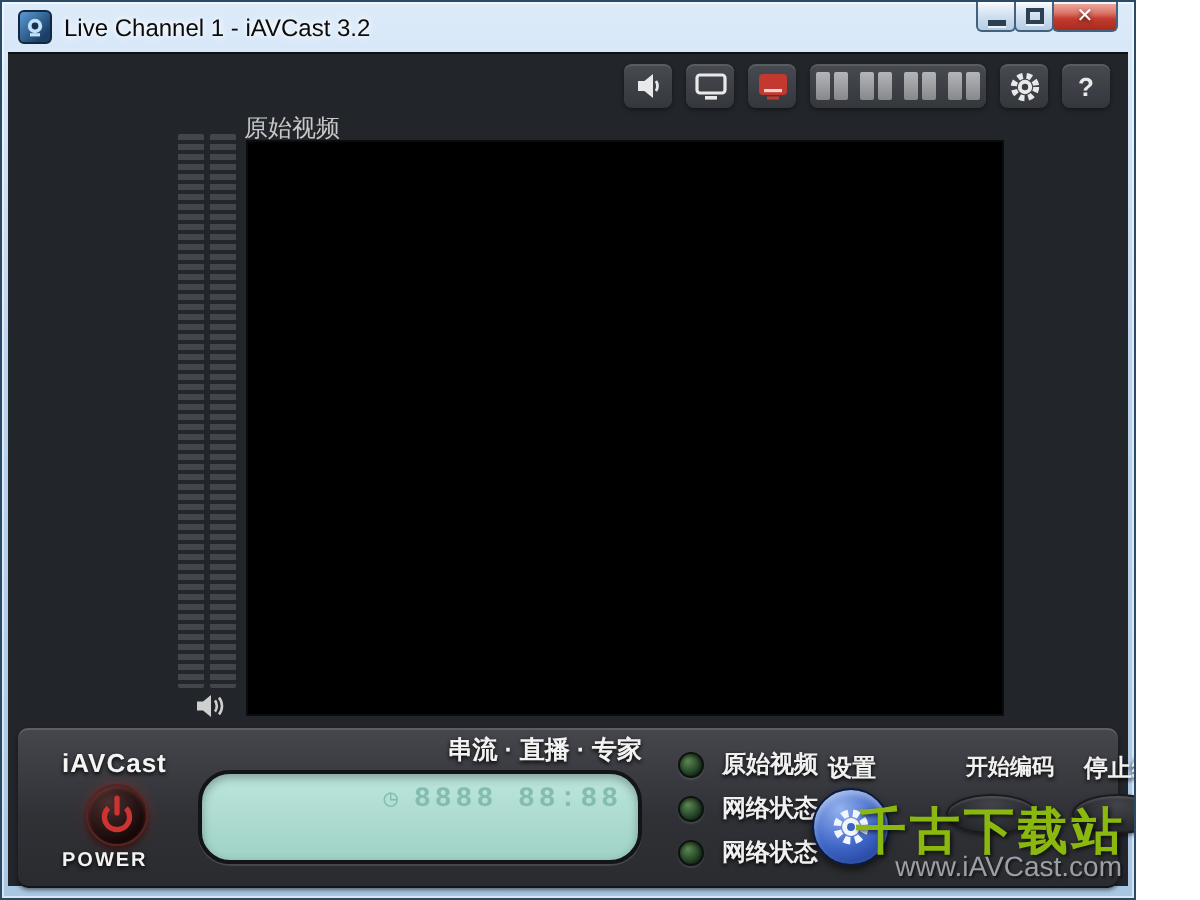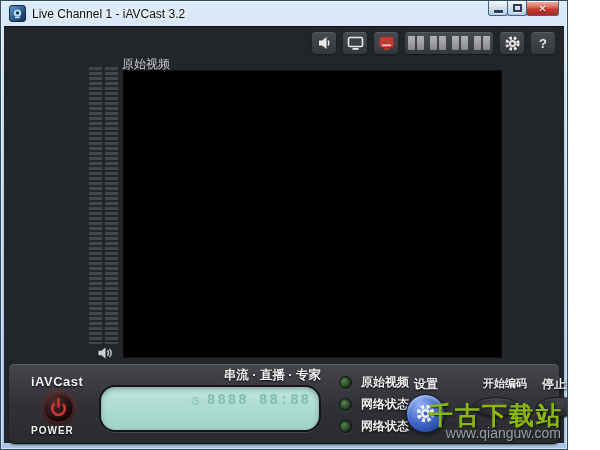--- a/index.html
+++ b/index.html
@@ -284,14 +284,14 @@
       </div>
 
       <span class="start-label">开始编码</span>
       <span class="stop-label">停止编码</span>
       <div class="push-btn start"></div>
       <div class="push-btn stop"></div>
     </div>
   </div>
 
   <span class="wm-title">千古下载站</span>
-  <span class="wm-url">www.qianguw.com</span>
+  <span class="wm-url">www.iAVCast.com</span>
 </div>
 
 </body></html>

